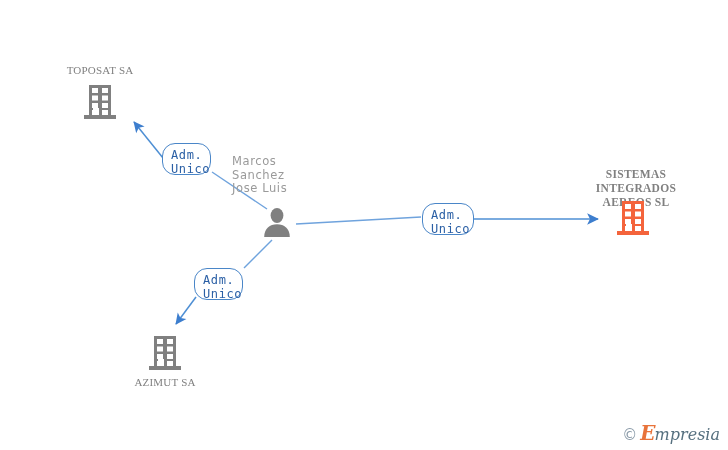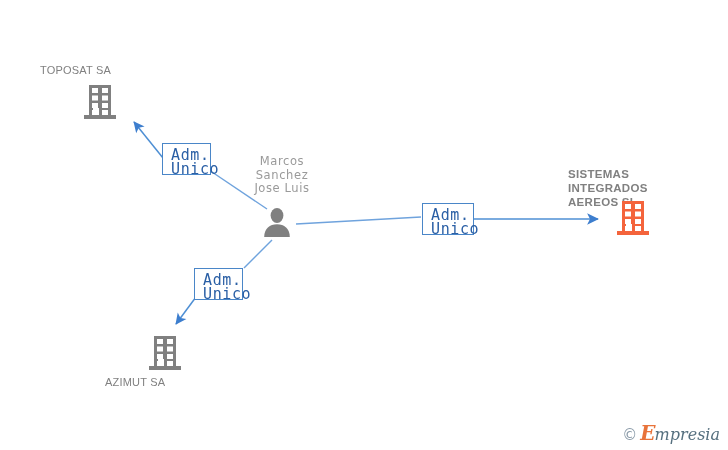--- a/index.html
+++ b/index.html
@@ -24,40 +24,41 @@
     width: 728px;
     height: 450px;
   }
 
   
   .node-label {
     position: absolute;
     color: #808080;
     font-size: 11px;
     line-height: 13px;
+    text-align: center;
     white-space: pre-line;
     letter-spacing: 0.2px;
-    font-family: Liberation Sans, sans-serif;
+    font-family: Liberation Serif, serif;
   }
   .node-label.company-top {
     font-size: 11px;
   }
   .node-label.company-strong {
     font-weight: bold;
     font-size: 11.5px;
     line-height: 14px;
     letter-spacing: 0.3px;
     margin-top: 23px;
   }
   .person-label {
     position: absolute;
     color: #9a9a9a;
     font-size: 11.5px;
     line-height: 13.5px;
-    text-align: center;
+    text-align: left;
     white-space: pre-line;
     letter-spacing: 0.6px;
     font-family: "DejaVu Sans", "Liberation Sans", sans-serif;
   }
 
   
   .building {
     position: absolute;
   }
   .building svg { display: block; }
@@ -67,24 +68,24 @@
     position: absolute;
   }
   .person svg { display: block; }
 
   
   .rel-box {
     position: absolute;
     box-sizing: border-box;
     background: #ffffff;
     border: 1.6px solid #4a86c8;
-    border-radius: 0;
+    border-radius: 13px;
     color: #2a5fa5;
     font-family: "DejaVu Sans Mono", "Liberation Mono", monospace;
-    font-size: 15px;
+    font-size: 12px;
     line-height: 14px;
     padding: 4px 7px 4px 8px;
     white-space: pre-line;
     letter-spacing: 0.6px;
     z-index: 5;
   }
 
   
   #watermark {
     position: absolute;

